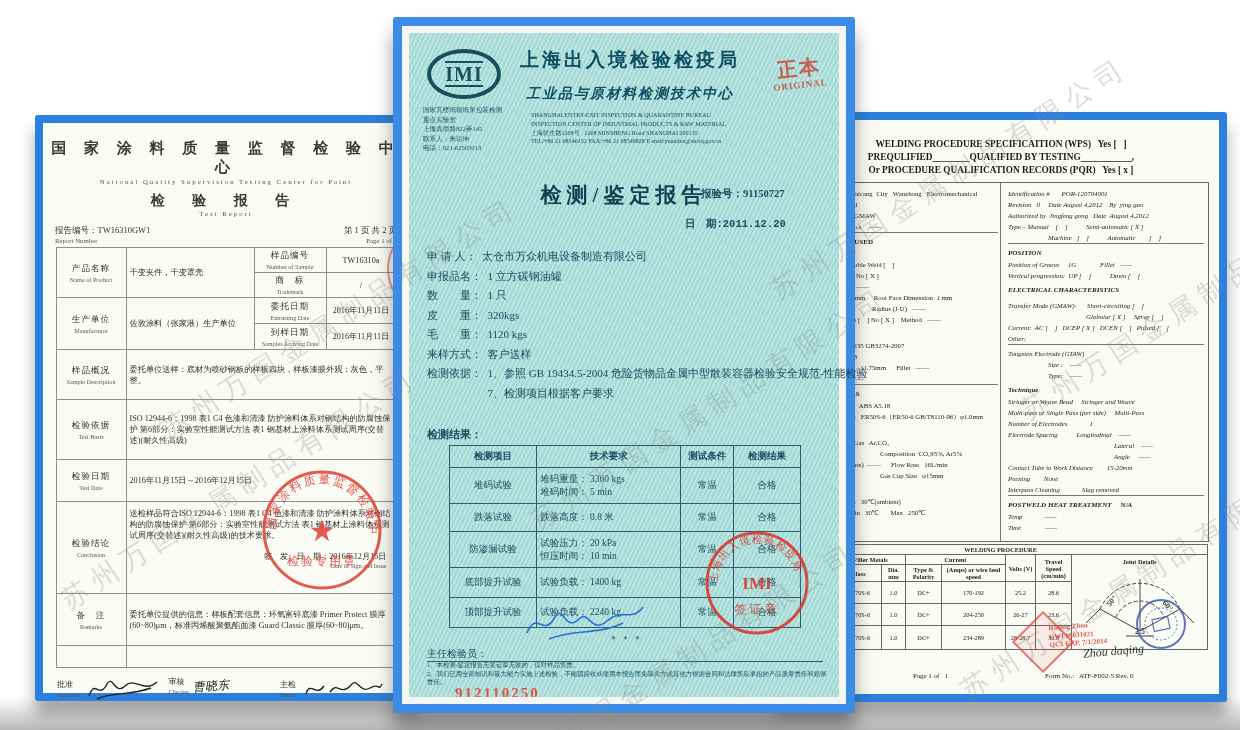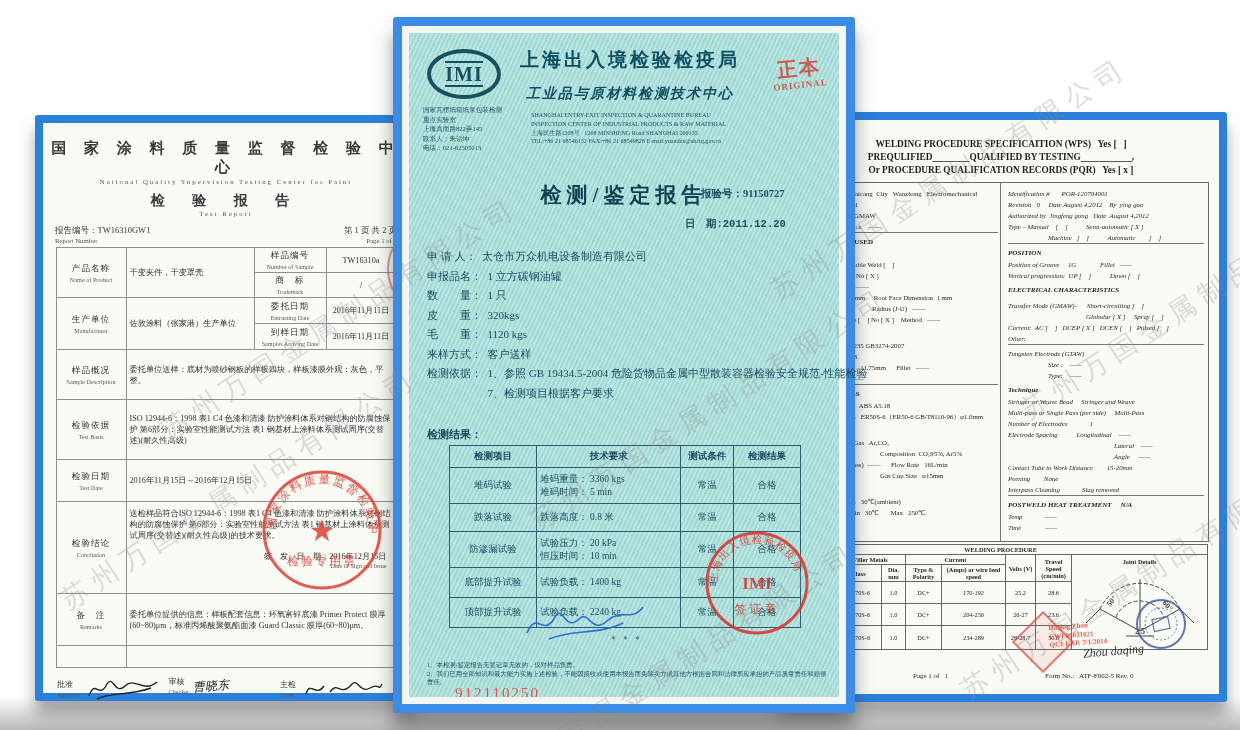--- a/index.html
+++ b/index.html
@@ -50,21 +50,21 @@
   .cd-small{font-size:6.6px;line-height:9.5px;color:#1d4f63;white-space:pre;}
   .cd-small-en{font-size:6.1px;line-height:8.8px;color:#1d4f63;white-space:pre;}
   .cd-rep-title{font-size:21px;font-weight:bold;letter-spacing:5px;color:#123f52;}
   .cd-no{font-size:10.5px;font-weight:bold;}
   .cfield{white-space:pre;font-size:11px;line-height:19.5px;color:#1b4a5e;}
   table.cdt{border-collapse:collapse;table-layout:fixed;width:352px;}
   table.cdt td,table.cdt th{border:1px solid #2b5d70;font-size:9.5px;color:#1b4a5e;padding:1px 3px;}
   table.cdt th{font-weight:bold;text-align:center;}
   table.cdt td.c{text-align:center;}
   .cd-notes{font-size:6.4px;line-height:8.6px;color:#1d4f63;}
-  .cd-serial{position:absolute;overflow:hidden;height:12px;font-size:15px;font-weight:normal;color:#e05548;letter-spacing:2px;}
+  .cd-serial{position:absolute;overflow:hidden;height:12px;font-size:15px;font-weight:bold;color:#e05548;letter-spacing:2px;}
   .stamp-red{opacity:.88;}
   
   .wd{position:absolute;inset:0;color:#222;}
   .wd .abs{position:absolute;}
   .w-title{text-align:center;font-weight:bold;font-size:9.3px;line-height:12.5px;color:#1c1c1c;white-space:pre;}
   .wbox{position:absolute;border:1px solid #666;}
   .wbox .vline{position:absolute;left:206px;top:0;bottom:0;width:1px;background:#777;}
   .wcol{position:absolute;top:5px;}
   .wln{font-size:6.8px;line-height:11px;white-space:pre;color:#232323;overflow:hidden;}
   .wln.b{font-weight:bold;font-size:7.1px;}
@@ -478,20 +478,21 @@
               <td>试验负载：  2240 kg</td>
               <td class="c">常温</td>
               <td class="c">合格</td>
             </tr>
           </tbody>
             </table>
           <div class="abs" style="left:200px;top:600px;font-size:9px;letter-spacing:3px;color:#1b4a5e;">＊＊＊</div>
           <svg class="abs" style="left:110px;top:560px;" width="130" height="52" viewBox="0 0 130 52">
             <path d="M8,40 C18,16 24,46 36,24 C44,10 46,40 60,26 C70,16 72,42 88,28 S112,30 124,14 M30,46 C52,36 80,42 104,30" fill="none" stroke="#2a6fd4" stroke-width="1.6"></path>
           </svg>
+          <div class="abs" style="left:18px;top:614px;width:396px;border-bottom:1px solid #2b5d70;font-size:10px;color:#1b4a5e;">主任检验员：</div>
           <div class="abs cd-notes" style="left:18px;top:628px;width:400px;">
             <div>1、本检测/鉴定报告无签证章无效的，仅对样品负责。</div>
             <div>2、我们已用全部知识和最大能力实施上述检验，不能因接收或使用本报告而免除卖方或其他方根据合同和法律所应承担的产品质量责任和赔偿责任。</div>
           </div>
           <div class="cd-serial" style="left:46px;top:652px;width:140px;">912110250</div>
           <svg class="stamp-red abs" style="left:294px;top:496px;" width="108" height="108" viewBox="0 0 108 108">
             <defs>
                 <path id="carc" d="M 14 54 A 40 40 0 1 1 94 54"></path>
               </defs>
             <circle cx="54" cy="54" r="50" fill="none" stroke="#d8382c" stroke-width="3"></circle>

